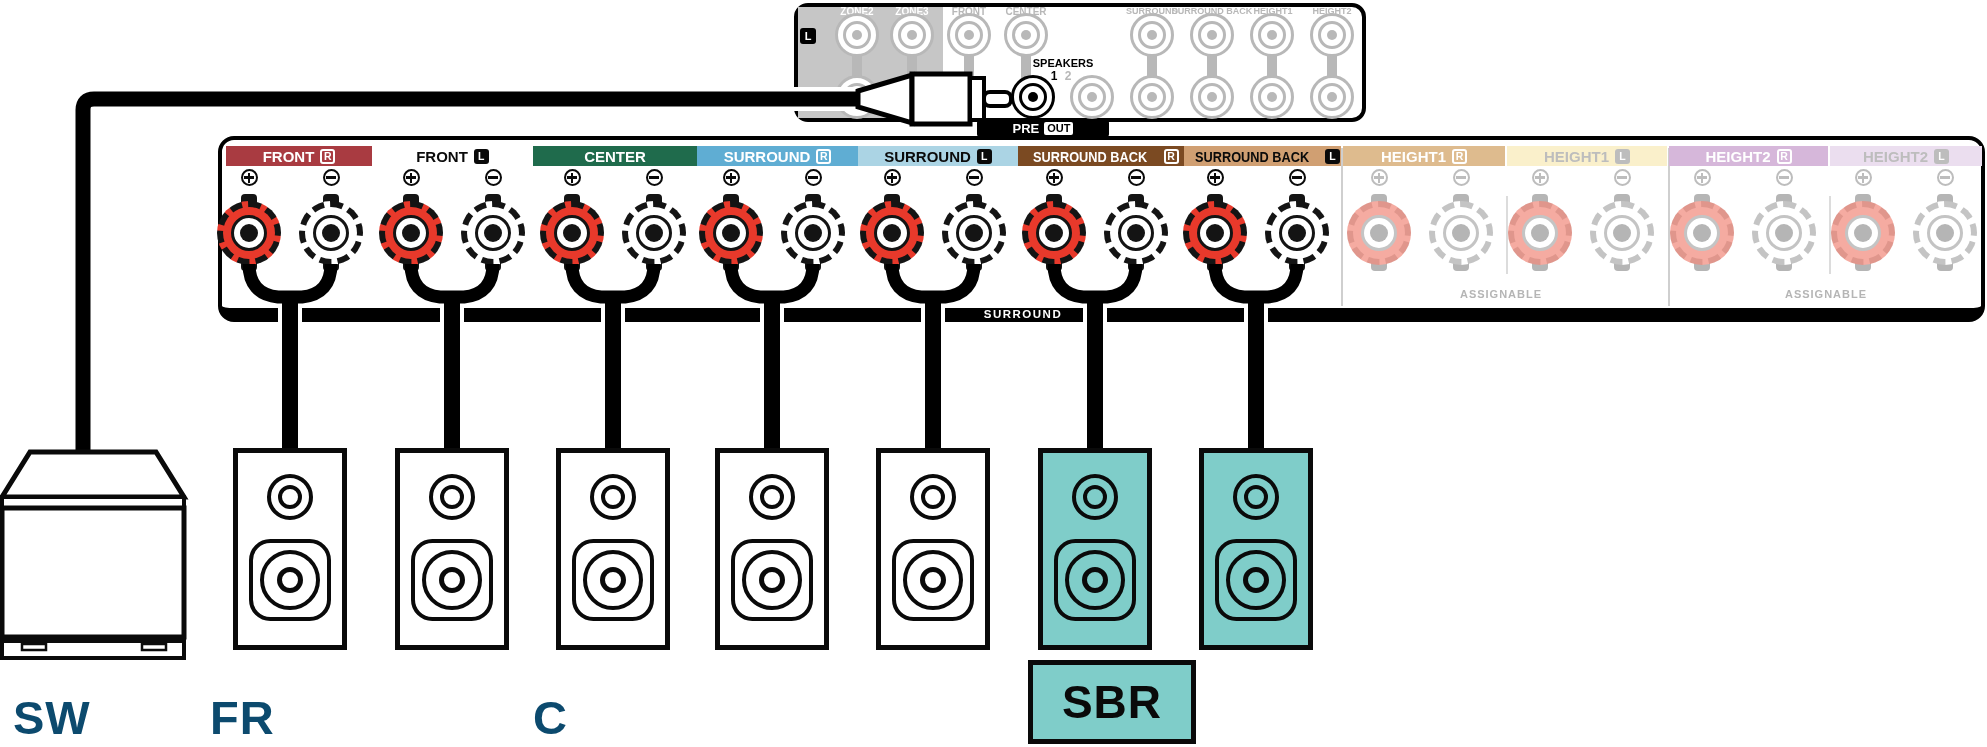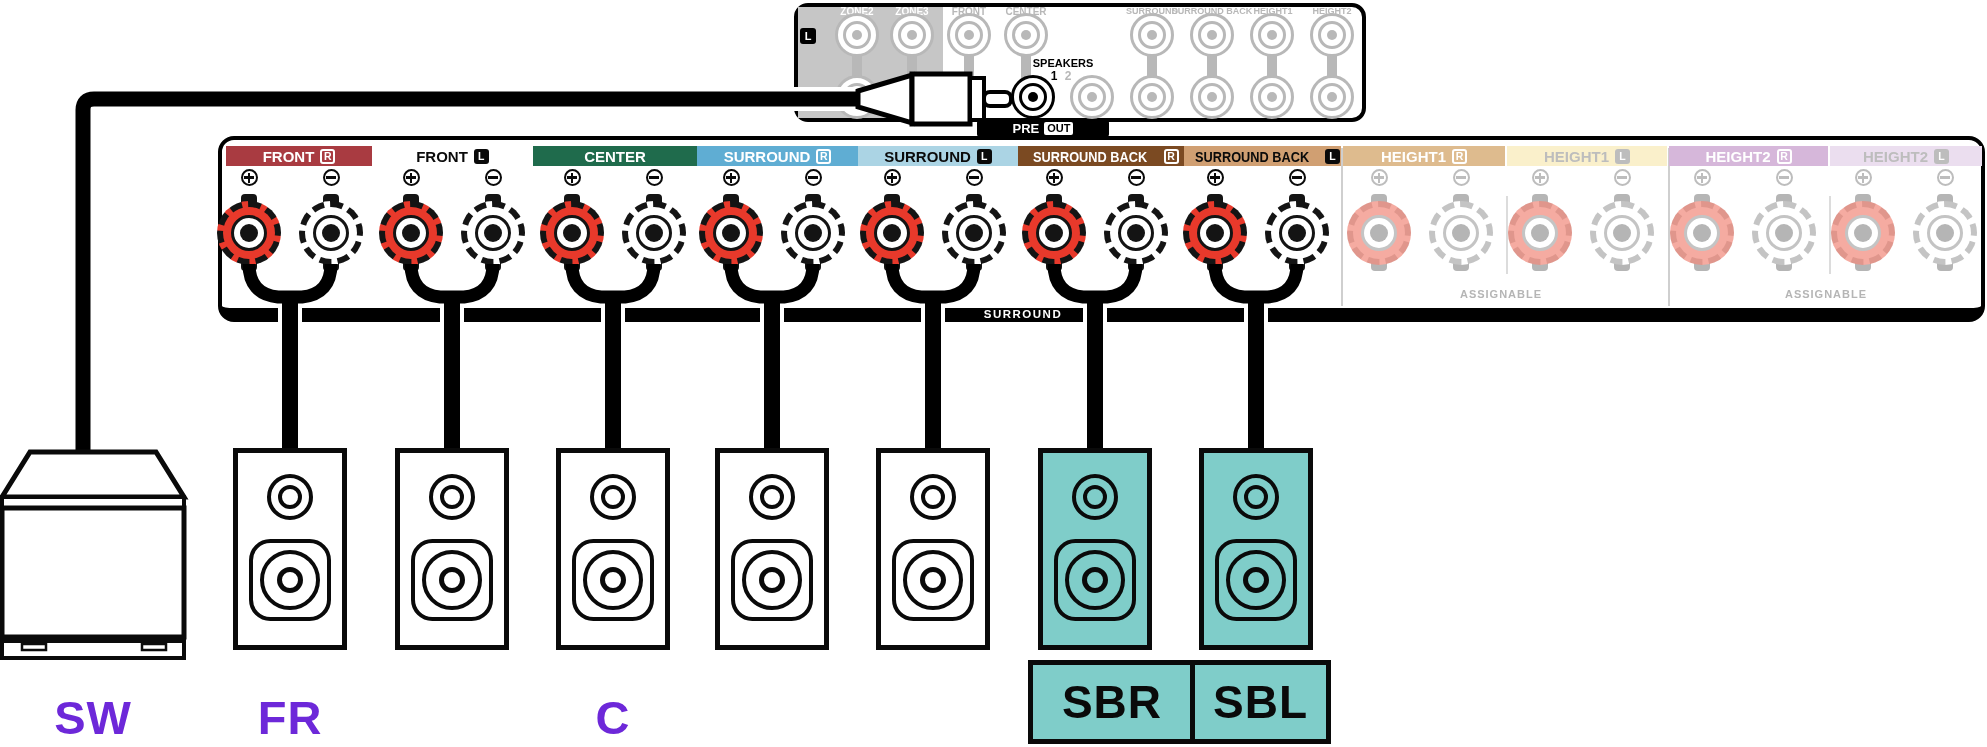--- a/index.html
+++ b/index.html
@@ -24,21 +24,21 @@
   .badge.dark { background:#0a0a0a; color:#fff; }
   .badge.gray { background:#BDBDBD; color:#fff; }
   .sign { width:17px; height:17px; border-radius:50%; border:2.5px solid currentColor; position:absolute; }
   .sign::before { content:""; position:absolute; left:1.5px; right:1.5px; top:50%;
     height:2.5px; margin-top:-1.25px; background:currentColor; }
   .sign.plus::after { content:""; position:absolute; top:1.5px; bottom:1.5px; left:50%;
     width:2.5px; margin-left:-1.25px; background:currentColor; }
   #wiring-overlay { position:absolute; left:0; top:0; z-index:3; pointer-events:none; }
   .speaker-box { position:absolute; z-index:4; border:5px solid #0a0a0a; }
   .sp-label { position:absolute; z-index:5; font-weight:bold; font-size:47px;
-    color:#6d28d9; text-align:center; letter-spacing:1px; }
+    color:#0c4a6e; text-align:left; letter-spacing:1px; }
   .sp-label-box { position:absolute; z-index:5; border:5px solid #0a0a0a;
     display:flex; align-items:center; justify-content:center;
     font-weight:bold; font-size:46px; color:#0a0a0a; letter-spacing:1px; }
 </style>
 </head>
 <body>
 
 <div id="root">
 
   <div id="preout-panel" class="panel"></div>
@@ -431,14 +431,13 @@
       <div style="position: absolute; left: 29px; top: 21px; width: 46px; height: 46px; border: 4px solid rgb(10, 10, 10); border-radius: 50%;"></div>
       <div style="position: absolute; left: 40px; top: 32px; width: 24px; height: 24px; border: 4px solid rgb(10, 10, 10); border-radius: 50%;"></div>
       <div style="position: absolute; left: 11px; top: 86px; width: 82px; height: 82px; border: 4px solid rgb(10, 10, 10); border-radius: 26%;"></div>
       <div style="position: absolute; left: 22px; top: 97px; width: 60px; height: 60px; border: 4px solid rgb(10, 10, 10); border-radius: 50%;"></div>
       <div style="position: absolute; left: 39px; top: 114px; width: 26px; height: 26px; border: 5px solid rgb(10, 10, 10); border-radius: 50%;"></div>
     </div>
     <div class="gen txt sp-label" style="left: 13px; top: 690px; width: 160px; font-size: 47px; position: absolute;">SW</div>
     <div class="gen txt sp-label" style="left: 210px; top: 690px; width: 160px; font-size: 47px; position: absolute;">FR</div>
     <div class="gen txt sp-label" style="left: 533px; top: 690px; width: 160px; font-size: 47px; position: absolute;">C</div>
     <div class="gen sp-label-box" style="left: 1028px; top: 660px; width: 168px; height: 84px; background: rgb(127, 205, 201); position: absolute;">SBR</div>
-    <div class="gen sp-label-box" style="left: 1190px; top: 660px; width: 141px; height: 84px; background: rgb(127, 205, 201); position: absolute;">SBL</div>
   </div>
 
 </body></html>

